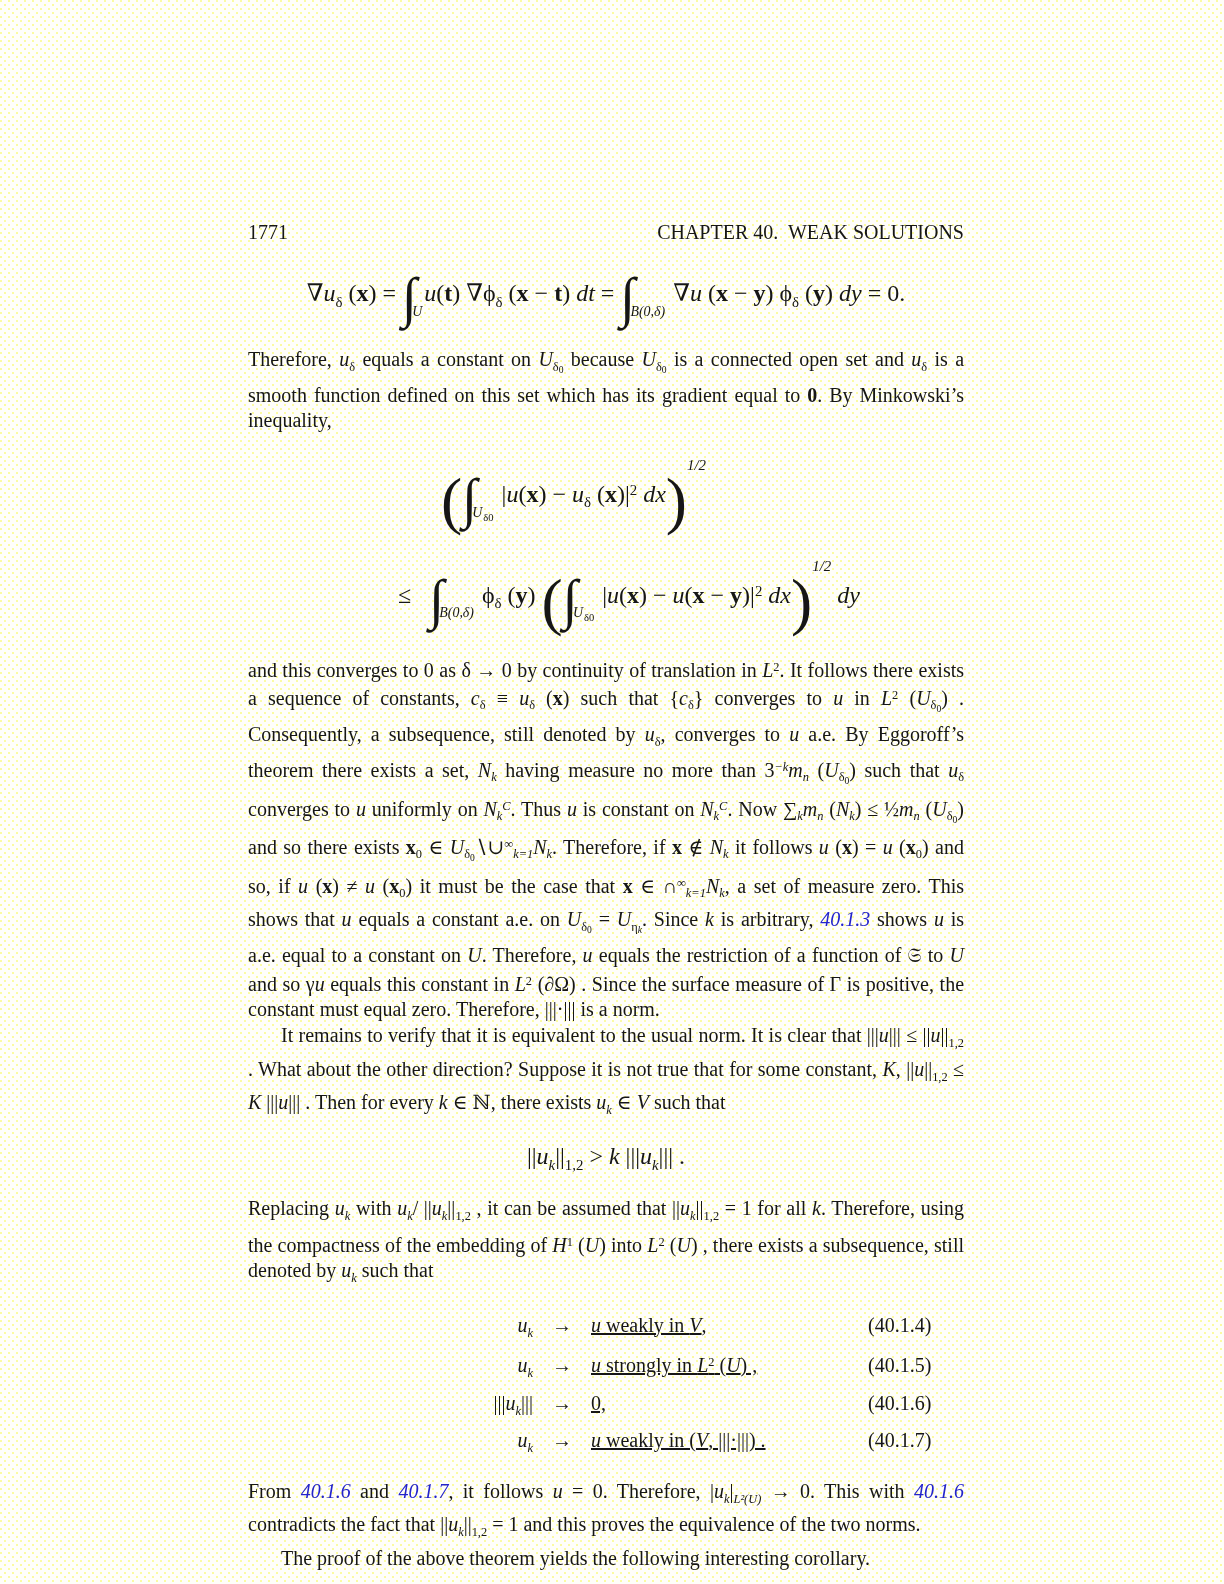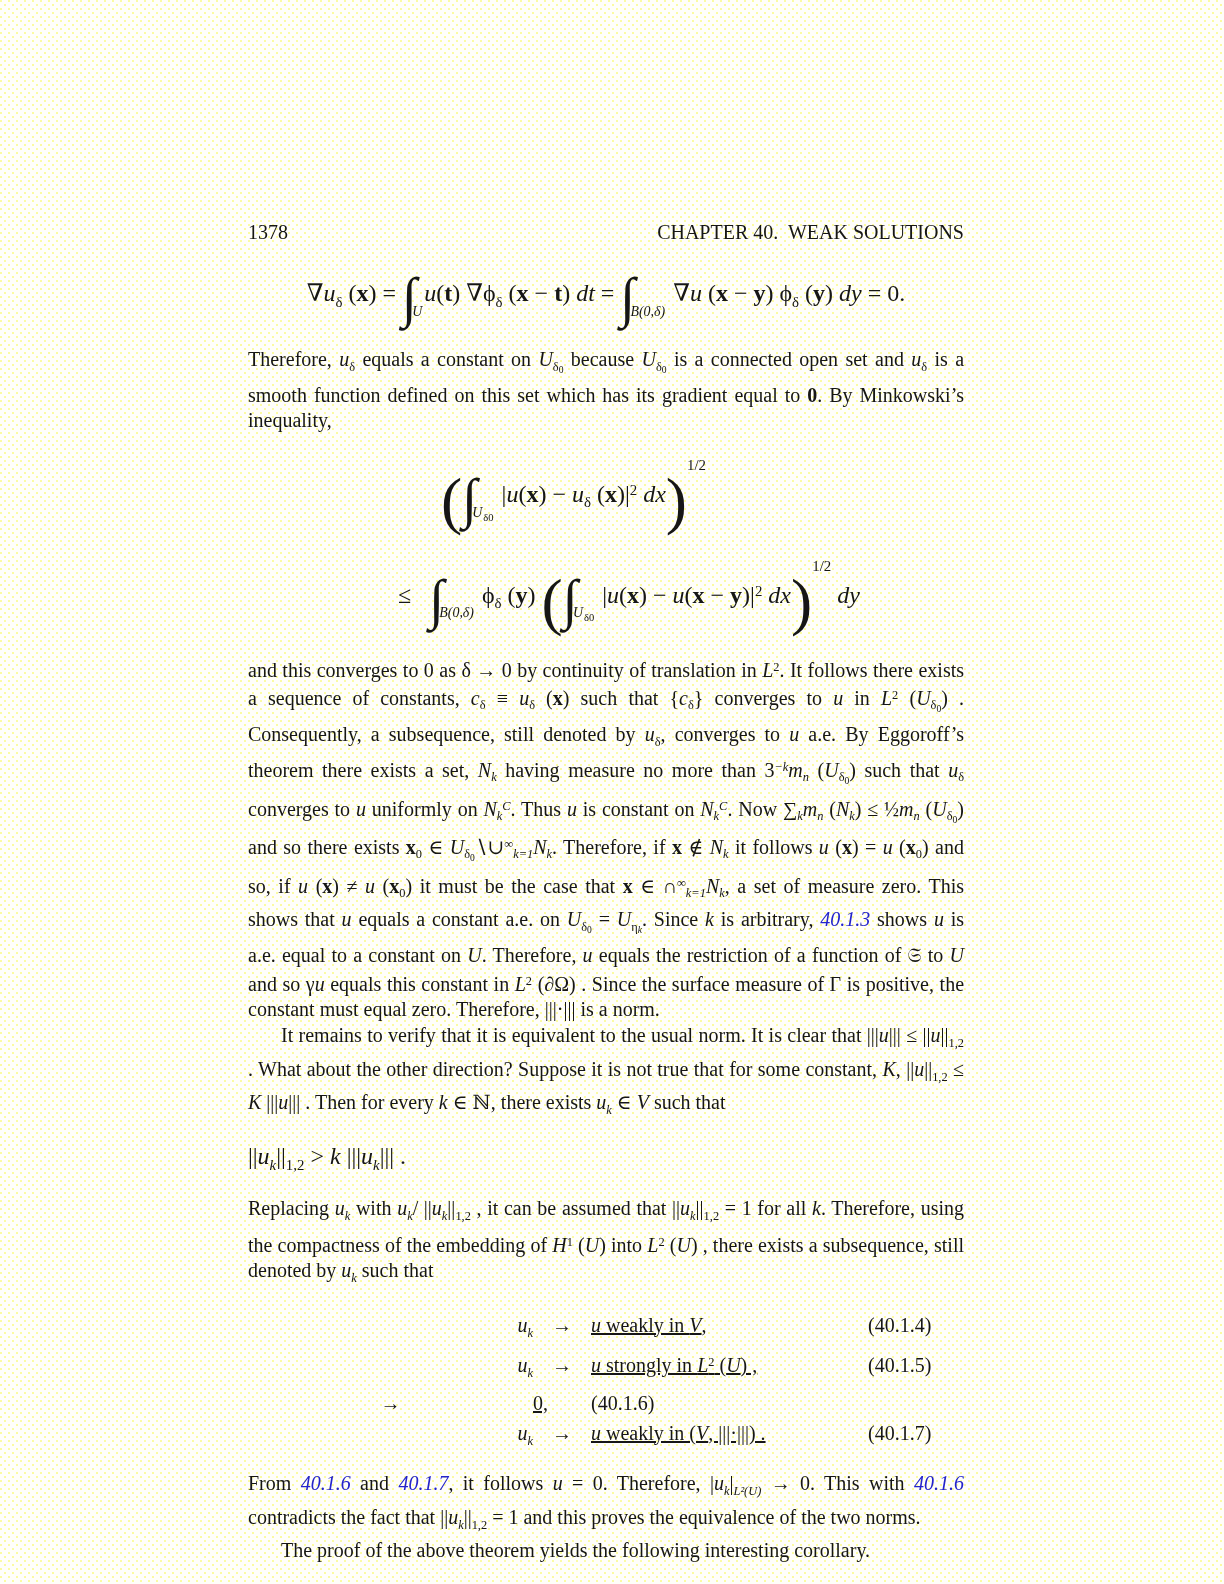--- a/index.html
+++ b/index.html
@@ -19,48 +19,48 @@
   }
   .sheet{position:absolute;left:248px;top:220px;width:716px;}
   .pagehead{display:flex;justify-content:space-between;font-size:20px;line-height:24px;}
   p.body{font-size:20px;line-height:25.8px;text-align:justify;margin:0;}
   .indent{text-indent:33px;}
   .p1{margin-top:32px;text-align:left;}
   .disp{font-size:24px;}
   .eq1{margin:14px 0 10px;text-align:center;line-height:70px;}
   .eq2a{margin-top:12px;margin-left:193px;line-height:88px;}
   .eq2b{margin-left:150px;line-height:88px;margin-bottom:8px;}
-  .eq3{text-align:left;margin:15px 0;line-height:34px;}
+  .eq3{text-align:center;margin:15px 0;line-height:34px;}
   .eqgroup{margin:18px 0 16px;}
   .eqrow{display:grid;grid-template-columns:285px 58px 1fr 96px;line-height:30px;font-size:20px;align-items:baseline;}
   .eqlhs{text-align:right;}
   .eqarrow{text-align:center;}
   .eqrhs{text-align:left;text-decoration:underline;}
   .eqnum{text-align:left;}
   
   .it{font-style:italic;}
   .bd{font-weight:bold;}
   .sub{font-size:62%;vertical-align:-0.38em;}
   .ssub{font-size:48%;vertical-align:-0.75em;}
   .sup{font-size:62%;vertical-align:0.45em;}
   .lnk{color:#2424cb;font-style:italic;}
   .int{font-size:230%;vertical-align:-0.28em;line-height:0;}
   .ilim{font-size:58%;font-style:italic;vertical-align:-1.05em;margin-left:-5px;margin-right:2px;line-height:0;}
   .ilims{font-size:44%;vertical-align:-1.8em;margin-left:-1px;margin-right:2px;line-height:0;}
   .bigp{font-size:265%;vertical-align:-0.32em;line-height:0;}
-  .hsup{font-size:62%;vertical-align:2.1em;line-height:0;}
+  .hsup{font-size:62%;vertical-align:2.1em;line-height:0;font-style:italic;}
 </style>
 </head>
 <body>
 
 <div class="page">
   <div class="sheet">
 
     <div class="pagehead">
-      <span>1378</span>
+      <span>1771</span>
       <span>CHAPTER 40.&nbsp; WEAK SOLUTIONS</span>
     </div>
 
 
     <div class="disp eq1"><span>∇</span><span class="it">u</span><span class="sub">δ</span><span> (</span><span class="bd">x</span><span>) = </span><span class="int">∫</span><span class="ilim">U</span><span class="it">u</span><span>(</span><span class="bd">t</span><span>) ∇ϕ</span><span class="sub">δ</span><span> (</span><span class="bd">x</span><span> − </span><span class="bd">t</span><span>) </span><span class="it">dt</span><span> = </span><span class="int">∫</span><span class="ilim">B(0,δ)</span><span> ∇</span><span class="it">u</span><span> (</span><span class="bd">x</span><span> − </span><span class="bd">y</span><span>) ϕ</span><span class="sub">δ</span><span> (</span><span class="bd">y</span><span>) </span><span class="it">dy</span><span> = 0.</span></div>
 
     <p class="body"><span>Therefore, </span><span class="it">u</span><span class="sub">δ</span><span> equals a constant on </span><span class="it">U</span><span class="sub">δ</span><span class="ssub">0</span><span> because </span><span class="it">U</span><span class="sub">δ</span><span class="ssub">0</span><span> is a connected open set and </span><span class="it">u</span><span class="sub">δ</span><span> is a smooth function defined on this set which has its gradient equal to </span><span class="bd">0</span><span>. By Minkowski’s inequality,</span></p>
 
     <div class="disp eq2a"><span class="bigp">(</span><span class="int">∫</span><span class="ilim">U</span><span class="ilims">δ0</span><span> |</span><span class="it">u</span><span>(</span><span class="bd">x</span><span>) − </span><span class="it">u</span><span class="sub">δ</span><span> (</span><span class="bd">x</span><span>)|</span><span class="sup">2</span><span> </span><span class="it">dx</span><span class="bigp">)</span><span class="hsup">1/2</span></div>
     <div class="disp eq2b"><span>≤&nbsp;&nbsp;&nbsp;</span><span class="int">∫</span><span class="ilim">B(0,δ)</span><span> ϕ</span><span class="sub">δ</span><span> (</span><span class="bd">y</span><span>) </span><span class="bigp">(</span><span class="int">∫</span><span class="ilim">U</span><span class="ilims">δ0</span><span> |</span><span class="it">u</span><span>(</span><span class="bd">x</span><span>) − </span><span class="it">u</span><span>(</span><span class="bd">x</span><span> − </span><span class="bd">y</span><span>)|</span><span class="sup">2</span><span> </span><span class="it">dx</span><span class="bigp">)</span><span class="hsup">1/2</span><span> </span><span class="it">dy</span></div>
@@ -80,20 +80,21 @@
           <span class="eqrhs"><span class="it">u</span><span> weakly in </span><span class="it">V</span><span>,</span></span>
           <span class="eqnum">(40.1.4)</span>
         </div>
         <div class="eqrow">
           <span class="eqlhs"><span class="it">u</span><span class="sub it">k</span></span>
           <span class="eqarrow">→</span>
           <span class="eqrhs"><span class="it">u</span><span> strongly in </span><span class="it">L</span><span class="sup">2</span><span> (</span><span class="it">U</span><span>) ,</span></span>
           <span class="eqnum">(40.1.5)</span>
         </div>
         <div class="eqrow">
+          <span class="eqlhs"><span>|||</span><span class="it">u</span><span class="sub it">k</span><span>|||</span></span>
           <span class="eqarrow">→</span>
           <span class="eqrhs"><span>0,</span></span>
           <span class="eqnum">(40.1.6)</span>
         </div>
         <div class="eqrow">
           <span class="eqlhs"><span class="it">u</span><span class="sub it">k</span></span>
           <span class="eqarrow">→</span>
           <span class="eqrhs"><span class="it">u</span><span> weakly in (</span><span class="it">V</span><span>, |||·|||) .</span></span>
           <span class="eqnum">(40.1.7)</span>
         </div>

